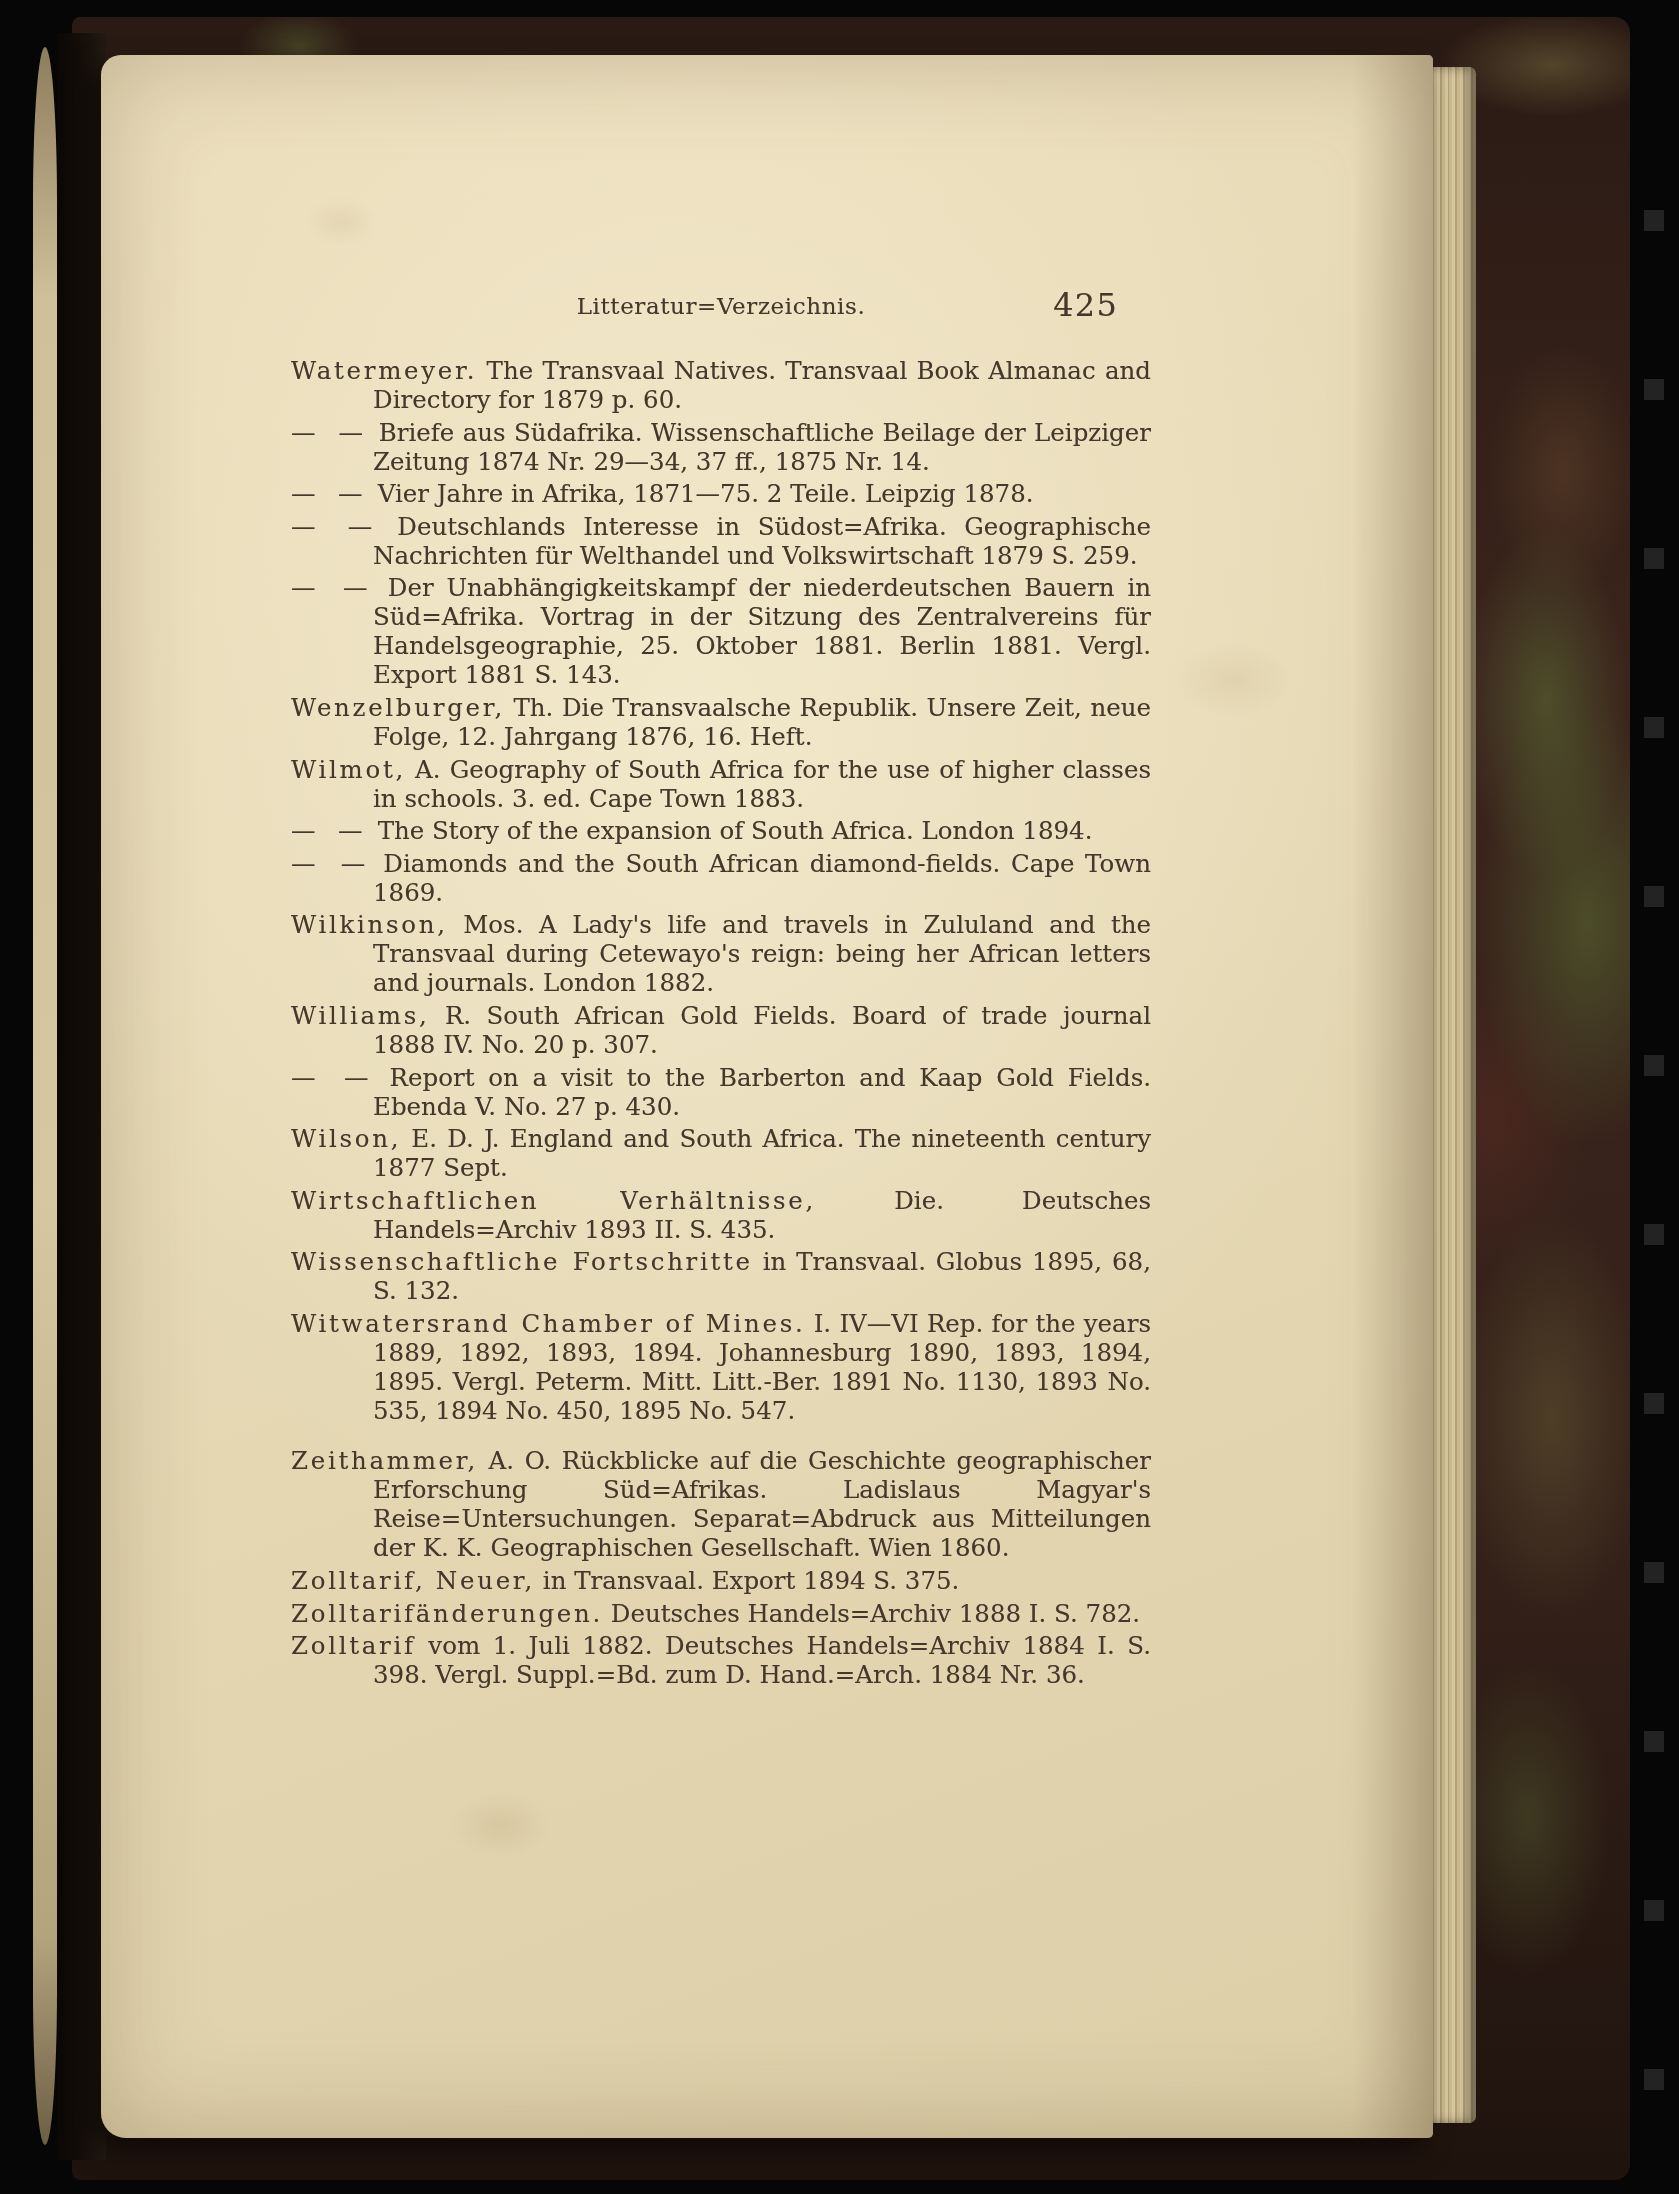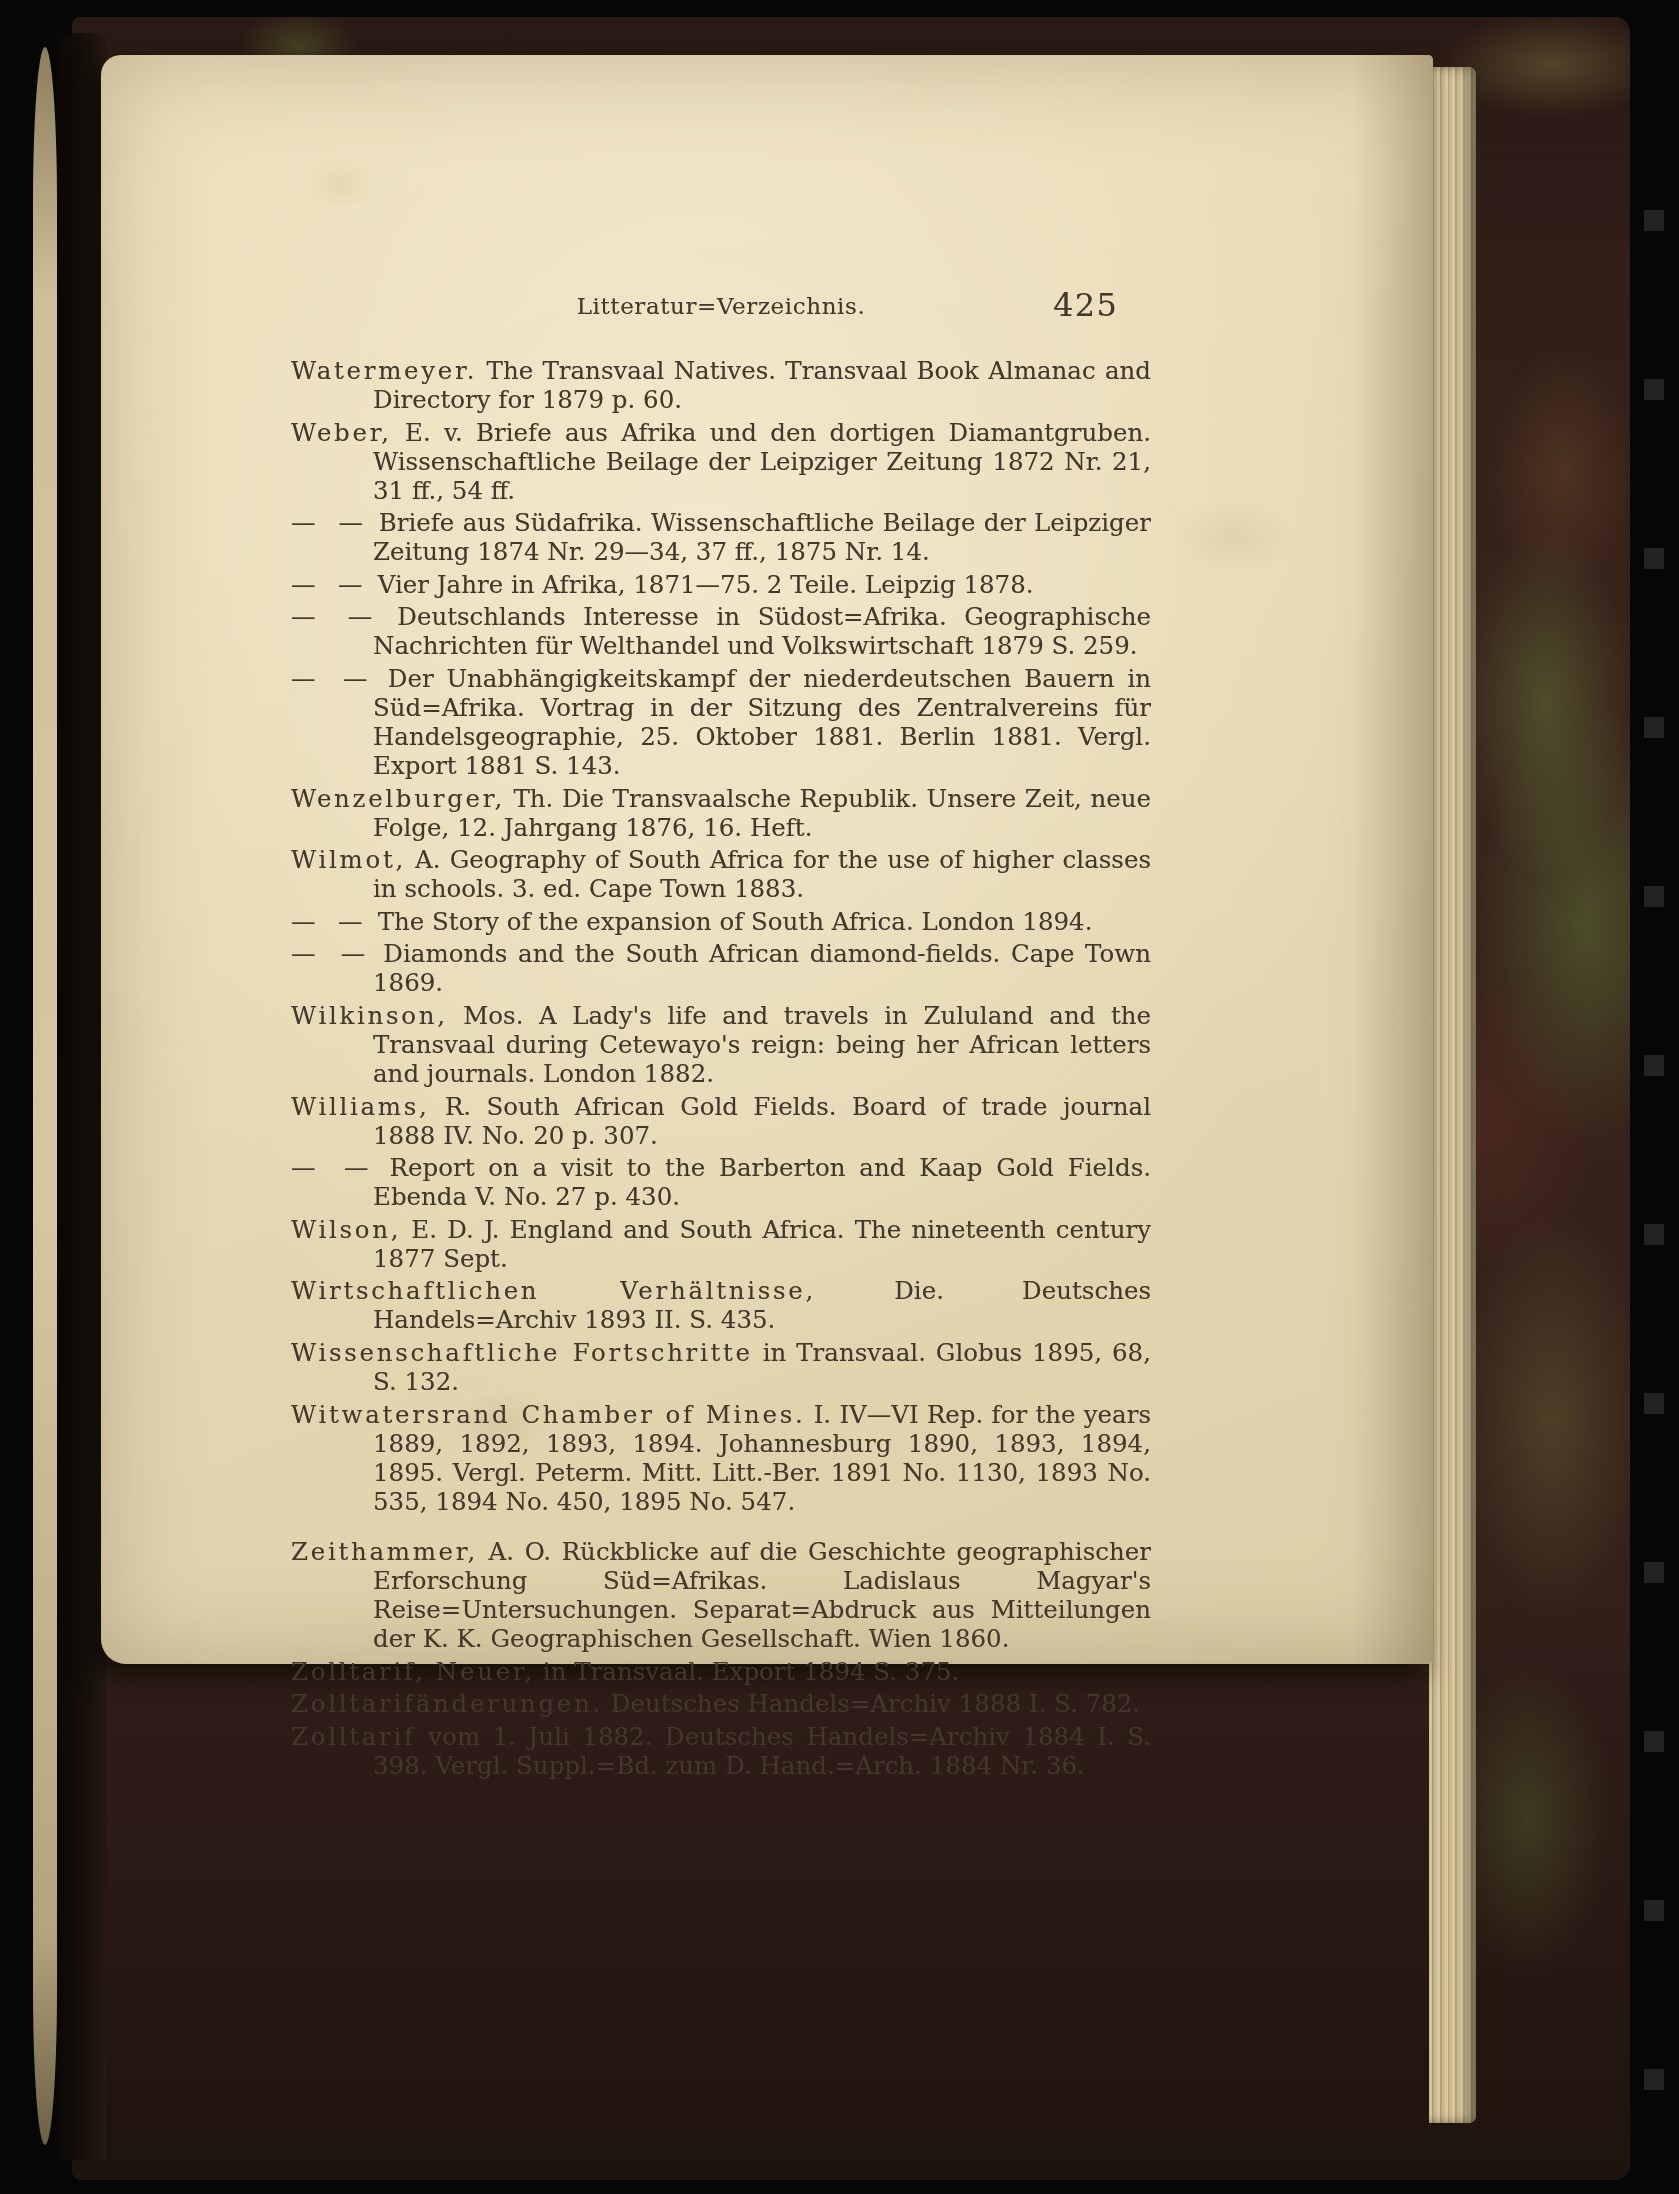--- a/index.html
+++ b/index.html
@@ -57,21 +57,21 @@
     width: 47px; height: 2056px;
     border-radius: 0 7.2px 7.2px 0;
     background: repeating-linear-gradient(90deg, #d8c89f 0 3px, #b3a078 3px 4.8px, #cbb990 4.8px 7.8px);
     box-shadow: inset -7.2px 0 10.7px rgba(0,0,0,.45);
   }
 
   
   .page {
     position: absolute;
     left: 101px; top: 55px;
-    width: 1332px; height: 1609px;
+    width: 1332px; height: 2083px;
     border-radius: 20px 4.8px 4.8px 25px;
     background-image:
       radial-gradient(54px 36px at 18% 8%,  rgba(150,120,70,.10), transparent 70%),
       radial-gradient(84px 54px at 85% 30%, rgba(150,115,60,.10), transparent 70%),
       radial-gradient(72px 48px at 30% 85%, rgba(140,110,65,.12), transparent 70%),
       radial-gradient(895px 1134px at 45% 32%, rgba(255,249,228,.45), transparent 78%),
       linear-gradient(160deg, #ecdfbd, var(--paper, #e6d9b5) 45%, #dccfa8);
     box-shadow: -9.5px 12px 26px rgba(0,0,0,.55), inset 0 0 101px rgba(95,72,40,.30);
   }
   .page::after {
@@ -140,21 +140,20 @@
   <div class="page">
     <div class="text-block">
 
       <div class="running-header">
         <span class="header-title">Litteratur=Verzeichnis.</span>
         <span class="page-number">425</span>
       </div>
 
       <div class="entries" id="entries">
           <p class="entry"><span class="author">Watermeyer.</span><span> The Transvaal Natives. Transvaal Book Almanac and Directory for 1879 p. 60.</span></p>
-          <p class="entry"><span class="author">Weber,</span><span> E. v. Briefe aus Afrika und den dortigen Diamantgruben. Wissenschaftliche Beilage der Leipziger Zeitung 1872 Nr. 21, 31 ff., 54 ff.</span></p>
           <p class="entry"><span class="dash">— —</span><span> Briefe aus Südafrika. Wissenschaftliche Beilage der Leipziger Zeitung 1874 Nr. 29—34, 37 ff., 1875 Nr. 14.</span></p>
           <p class="entry"><span class="dash">— —</span><span> Vier Jahre in Afrika, 1871—75. 2 Teile. Leipzig 1878.</span></p>
           <p class="entry"><span class="dash">— —</span><span> Deutschlands Interesse in Südost=Afrika. Geographische Nachrichten für Welthandel und Volkswirtschaft 1879 S. 259.</span></p>
           <p class="entry"><span class="dash">— —</span><span> Der Unabhängigkeitskampf der niederdeutschen Bauern in Süd=Afrika. Vortrag in der Sitzung des Zentralvereins für Handelsgeographie, 25. Oktober 1881. Berlin 1881. Vergl. Export 1881 S. 143.</span></p>
           <p class="entry"><span class="author">Wenzelburger,</span><span> Th. Die Transvaalsche Republik. Unsere Zeit, neue Folge, 12. Jahrgang 1876, 16. Heft.</span></p>
           <p class="entry"><span class="author">Wilmot,</span><span> A. Geography of South Africa for the use of higher classes in schools. 3. ed. Cape Town 1883.</span></p>
           <p class="entry"><span class="dash">— —</span><span> The Story of the expansion of South Africa. London 1894.</span></p>
           <p class="entry"><span class="dash">— —</span><span> Diamonds and the South African diamond-fields. Cape Town 1869.</span></p>
           <p class="entry"><span class="author">Wilkinson,</span><span> Mos. A Lady's life and travels in Zululand and the Transvaal during Cetewayo's reign: being her African letters and journals. London 1882.</span></p>
           <p class="entry"><span class="author">Williams,</span><span> R. South African Gold Fields. Board of trade journal 1888 IV. No. 20 p. 307.</span></p>

